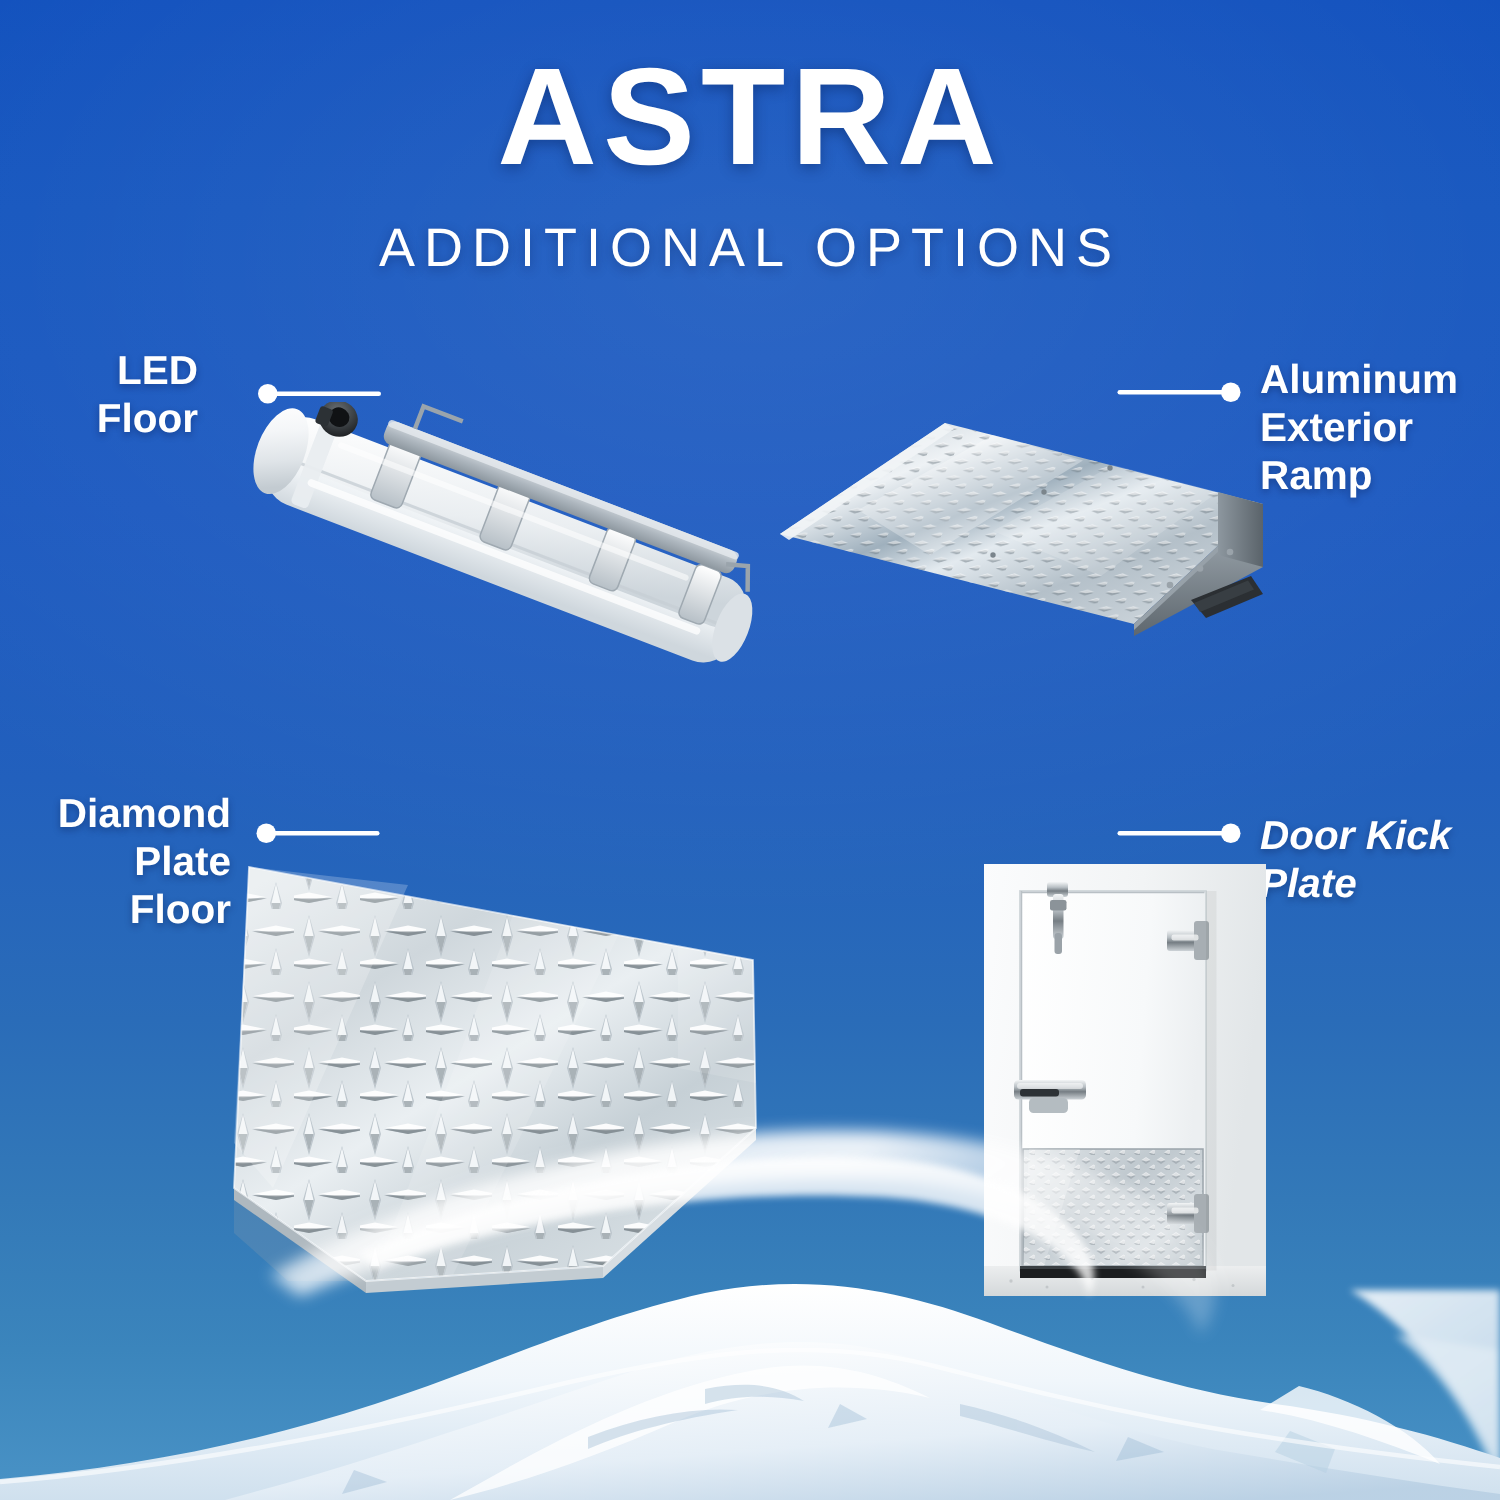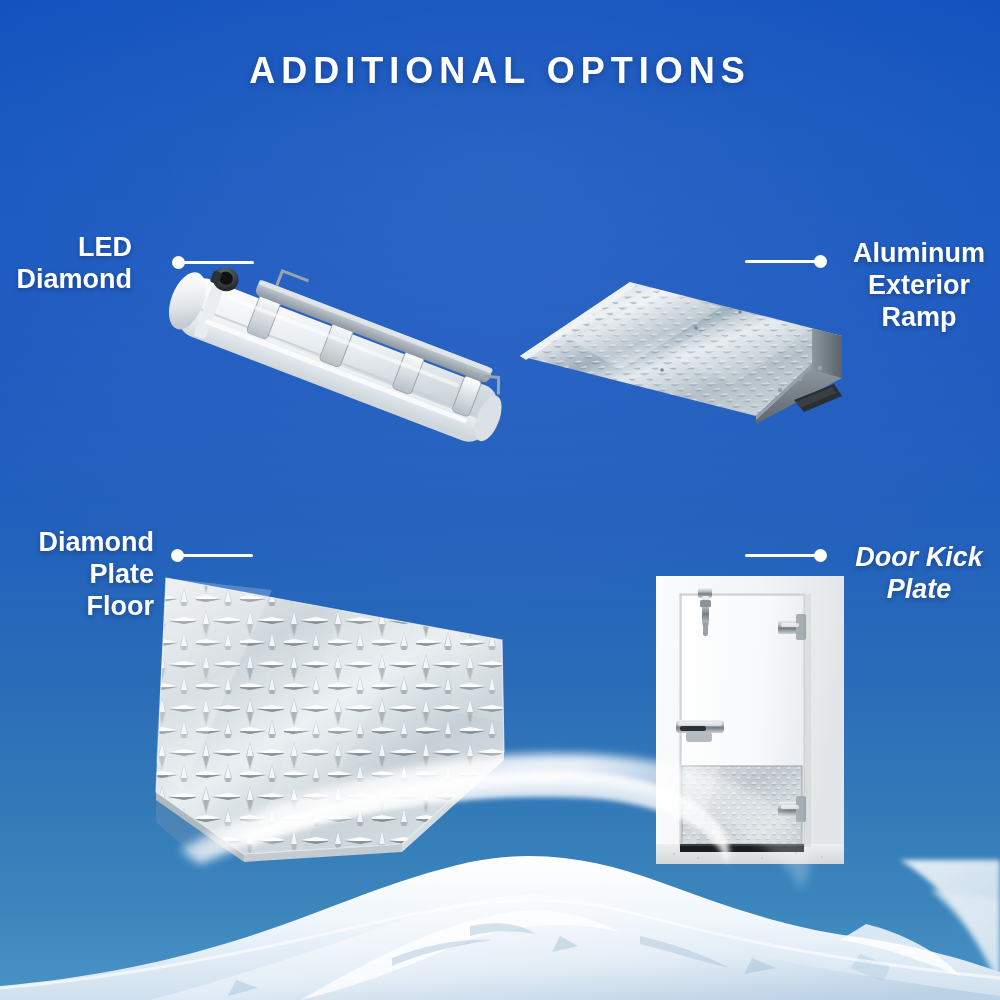--- a/index.html
+++ b/index.html
@@ -45,34 +45,34 @@
     position:absolute; top:0; left:0; width:1000px;
     text-align:center; padding-top:32px;
   }
   .title{
     font-size:92px; font-weight:bold; color:#ffffff;
     letter-spacing:4px; line-height:1.02;
     text-shadow:0 3px 9px rgba(0,20,70,.38);
   }
   .subtitle{
     margin-top:18px;
-    font-size:36px; font-weight:bold; color:#ffffff;
+    font-size:36px; font-weight:normal; color:#ffffff;
     letter-spacing:6px;
     text-shadow:0 2px 7px rgba(0,20,70,.35);
   }
 
   
   .label{
     position:absolute;
     color:#ffffff; font-weight:bold; font-size:27px; line-height:1.18;
     text-shadow:0 2px 5px rgba(0,18,64,.35);
     white-space:pre-line;
   }
   .label.left  { text-align:right; }
-  .label.right { text-align:center; }
+  .label.right { text-align:left; }
 
   
   .pointer{ position:absolute; height:14px; }
   .pointer .bar{
     position:absolute; top:6px; height:3px; background:#ffffff;
     border-radius:2px;
   }
   .pointer .dot{
     position:absolute; top:1px; width:13px; height:13px;
     border-radius:50%; background:#ffffff;
@@ -102,25 +102,26 @@
   svg{ display:block; }
 </style>
 </head>
 <body>
 
 <div class="stage">
 
   <div class="bg-sheen"></div>
 
   <div class="header">
+    <div class="title">ASTRA</div>
     <div class="subtitle">ADDITIONAL OPTIONS</div>
   </div>
 
   <div class="label left" style="left:0px; top:232px; width:132px;">LED
-Diamond</div>
+Floor</div>
   <div class="pointer dot-left" style="left:172px; top:255px; width:82px;">
     <span class="dot"></span>
     <span class="bar"></span>
   </div>
 
   <div class="product" id="led-fixture">
     <svg viewBox="0 0 372 184" width="372" height="184">
       <defs>
         <linearGradient id="lgBody" x1="0" y1="0" x2="0.25" y2="1">
           <stop offset="0%" stop-color="#ffffff"></stop>

